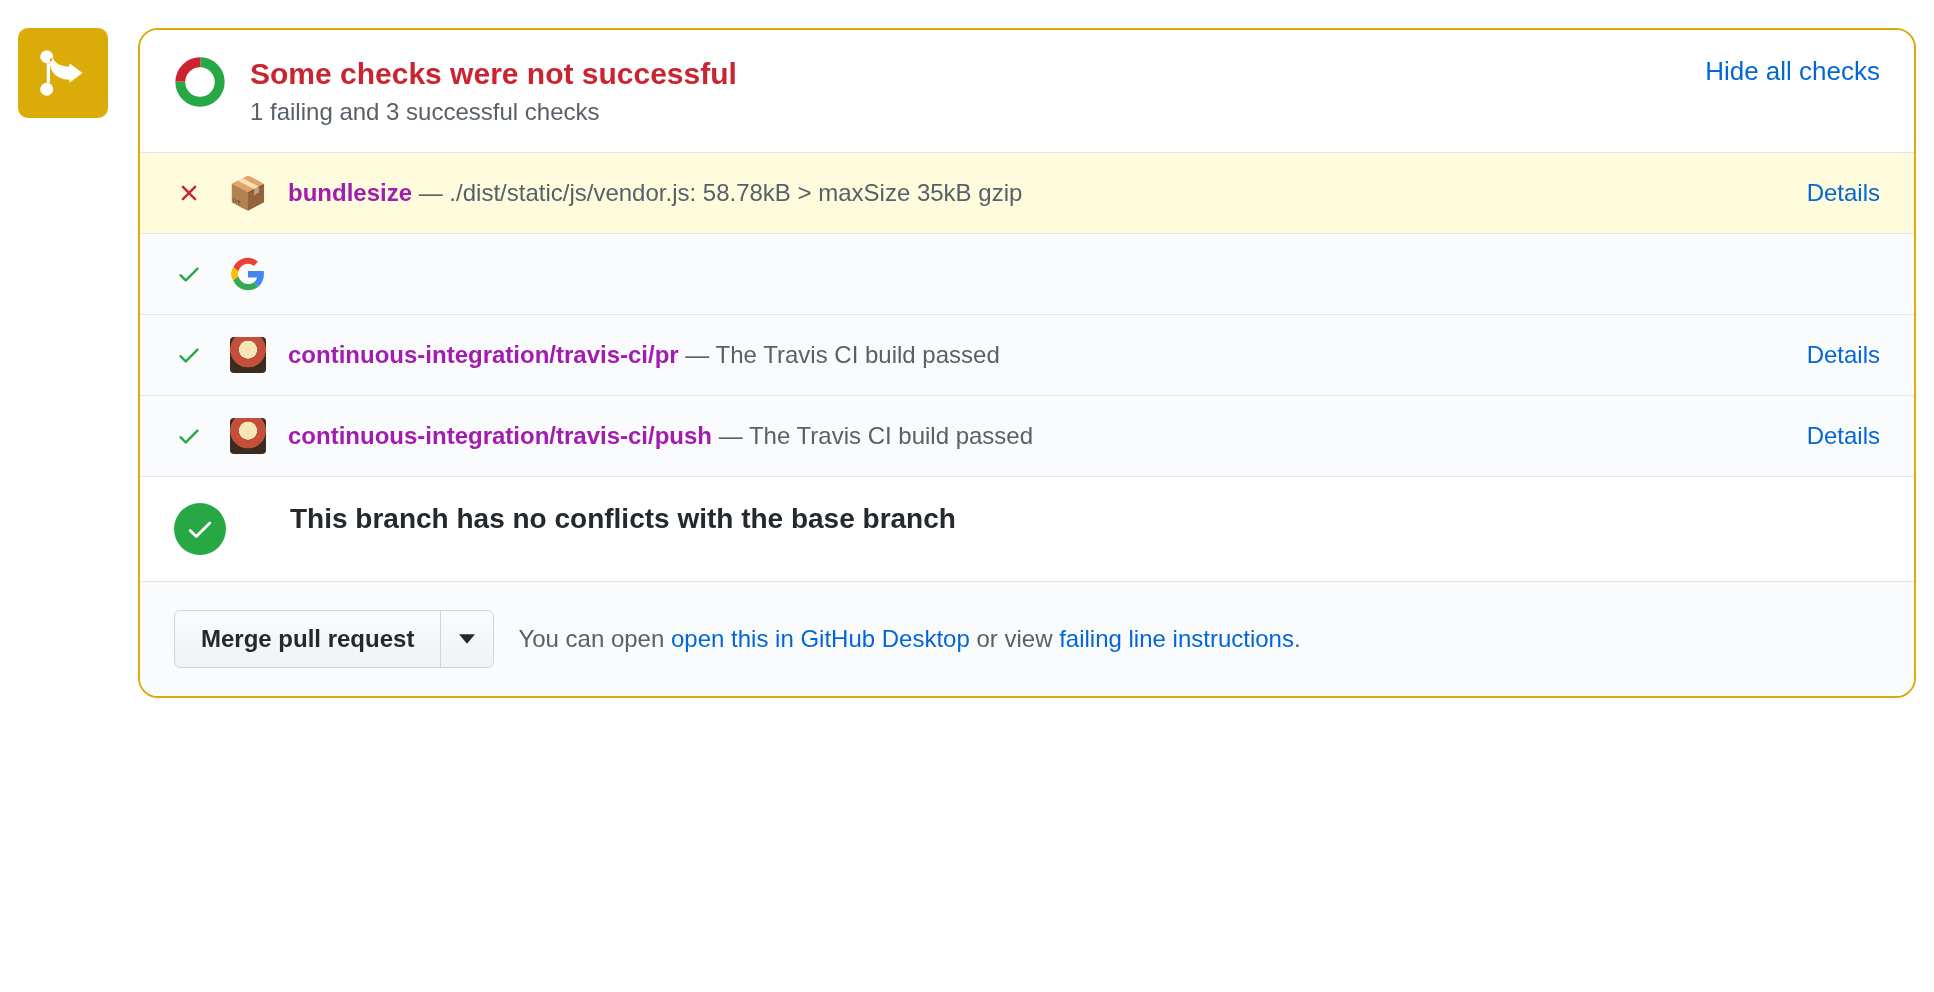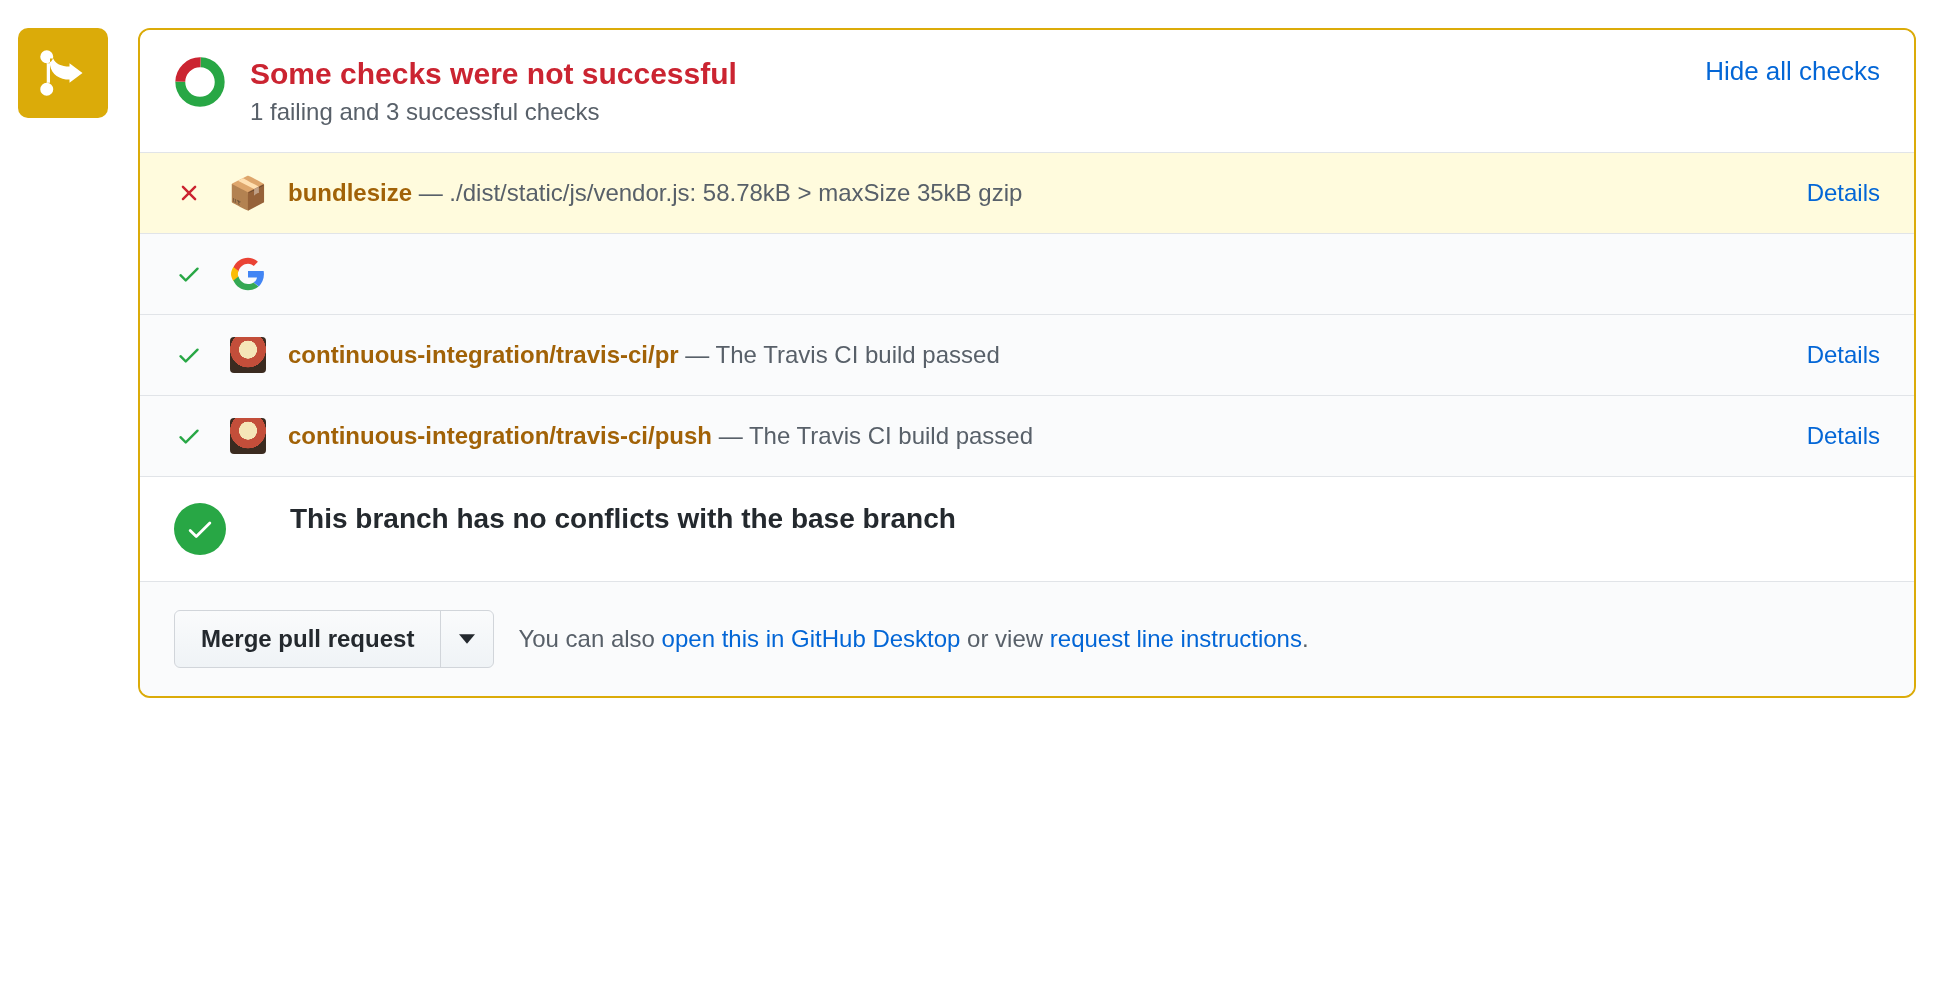--- a/index.html
+++ b/index.html
@@ -25,21 +25,21 @@
     border-radius: 10px;
     background: #dbab09;
     display: flex;
     align-items: center;
     justify-content: center;
   }
   .timeline-badge svg { width: 52px; height: 52px; fill: #fff; }
   .panel {
     margin-left: 120px;
     border: 2px solid #dbab09;
-    border-radius: 12px;
+    border-radius: 20px;
     background: #fff;
     overflow: hidden;
     position: relative;
   }
   .panel::before {
     
     content: "";
     position: absolute;
     left: -18px;
     top: 36px;
@@ -118,21 +118,21 @@
     align-items: center;
     justify-content: center;
     font-size: 32px;
   }
   .check-text {
     flex: 1;
     white-space: nowrap;
     overflow: hidden;
     text-overflow: ellipsis;
   }
-  .check-name { font-weight: 600; color: #a16207; }
+  .check-name { font-weight: 600; color: #a21caf; }
   .check-desc { color: #586069; }
   .details-link {
     color: #0366d6;
     cursor: pointer;
     margin-left: 16px;
     flex: none;
     text-align: right;
   }
 
   .merge-status-section {
@@ -302,18 +302,18 @@
     <div class="section actions-section">
       <div class="btn-group">
         <button class="btn-main">Merge pull request</button>
         <button class="btn-caret">
           <svg viewBox="0 0 10 6">
               <path d="M0 0l5 6 5-6z"></path>
             </svg>
         </button>
       </div>
       <span class="actions-text">
-        <span>You can also </span><span class="link">open this in GitHub Desktop</span><span> or view </span><span class="link">request line instructions</span><span>.</span>
+        <span>You can open </span><span class="link">open this in GitHub Desktop</span><span> or view </span><span class="link">failing line instructions</span><span>.</span>
       </span>
     </div>
 
   </div>
 </div>
 
 </body></html>

